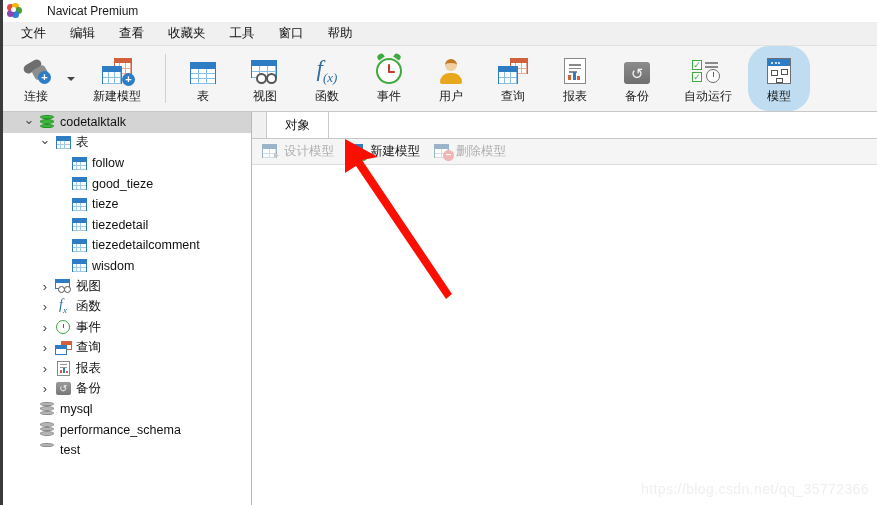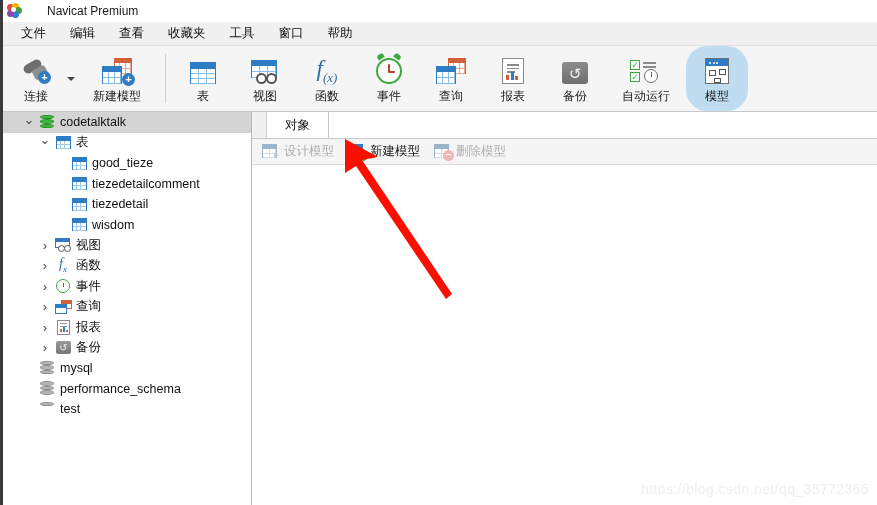--- a/index.html
+++ b/index.html
@@ -464,20 +464,29 @@
     <div class="tb-btn">
       <div class="tb-ico">
         <div class="clock">
             <i class="ear l"></i>
             <i class="ear r"></i>
           </div>
       </div>
       <div class="tb-label">事件</div>
     </div>
 
+    <div class="tb-btn">
+      <div class="tb-ico">
+        <div class="user-ico">
+            <div class="head"></div>
+            <div class="body"></div>
+          </div>
+      </div>
+      <div class="tb-label">用户</div>
+    </div>
 
     <div class="tb-btn">
       <div class="tb-ico">
         <div class="g-query">
           <div class="red">
               <div class="hd"></div>
               <div class="bd">
                 <i></i>
                 <i></i>
                 <i></i>
@@ -600,53 +609,85 @@
               <div class="bd">
                 <i></i>
                 <i></i>
                 <i></i>
                 <i></i>
                 <i></i>
                 <i></i>
               </div>
             </div>
           </div>
+        <div class="row-label">follow</div>
+      </div>
+      <div class="tree-row" style="padding-left:66px;">
+        <div class="row-ico">
+            <div class="mini-table">
+              <div class="hd"></div>
+              <div class="bd">
+                <i></i>
+                <i></i>
+                <i></i>
+                <i></i>
+                <i></i>
+                <i></i>
+              </div>
+            </div>
+          </div>
         <div class="row-label">good_tieze</div>
       </div>
       <div class="tree-row" style="padding-left:66px;">
         <div class="row-ico">
             <div class="mini-table">
               <div class="hd"></div>
               <div class="bd">
                 <i></i>
                 <i></i>
                 <i></i>
                 <i></i>
                 <i></i>
                 <i></i>
               </div>
             </div>
           </div>
+        <div class="row-label">tieze</div>
+      </div>
+      <div class="tree-row" style="padding-left:66px;">
+        <div class="row-ico">
+            <div class="mini-table">
+              <div class="hd"></div>
+              <div class="bd">
+                <i></i>
+                <i></i>
+                <i></i>
+                <i></i>
+                <i></i>
+                <i></i>
+              </div>
+            </div>
+          </div>
+        <div class="row-label">tiezedetail</div>
+      </div>
+      <div class="tree-row" style="padding-left:66px;">
+        <div class="row-ico">
+            <div class="mini-table">
+              <div class="hd"></div>
+              <div class="bd">
+                <i></i>
+                <i></i>
+                <i></i>
+                <i></i>
+                <i></i>
+                <i></i>
+              </div>
+            </div>
+          </div>
         <div class="row-label">tiezedetailcomment</div>
-      </div>
-      <div class="tree-row" style="padding-left:66px;">
-        <div class="row-ico">
-            <div class="mini-table">
-              <div class="hd"></div>
-              <div class="bd">
-                <i></i>
-                <i></i>
-                <i></i>
-                <i></i>
-                <i></i>
-                <i></i>
-              </div>
-            </div>
-          </div>
-        <div class="row-label">tiezedetail</div>
       </div>
       <div class="tree-row" style="padding-left:66px;">
         <div class="row-ico">
             <div class="mini-table">
               <div class="hd"></div>
               <div class="bd">
                 <i></i>
                 <i></i>
                 <i></i>
                 <i></i>

